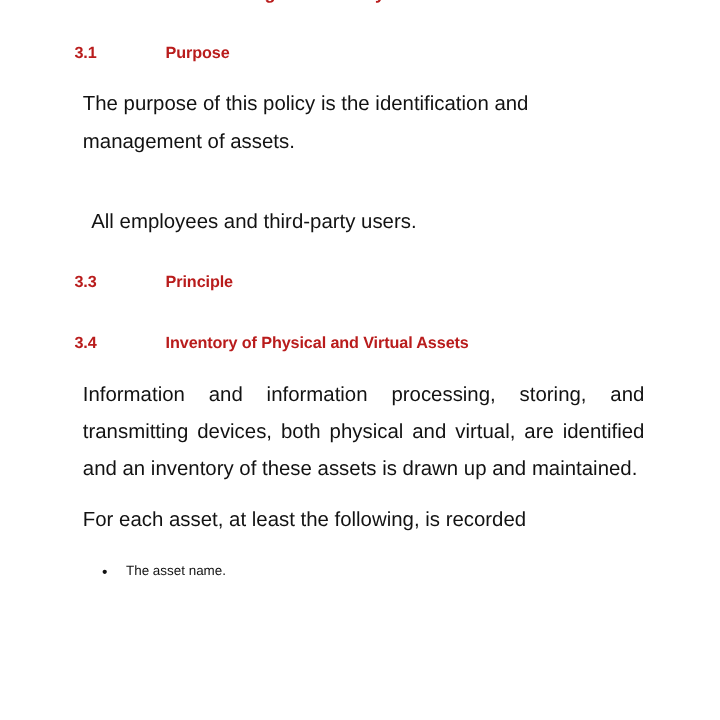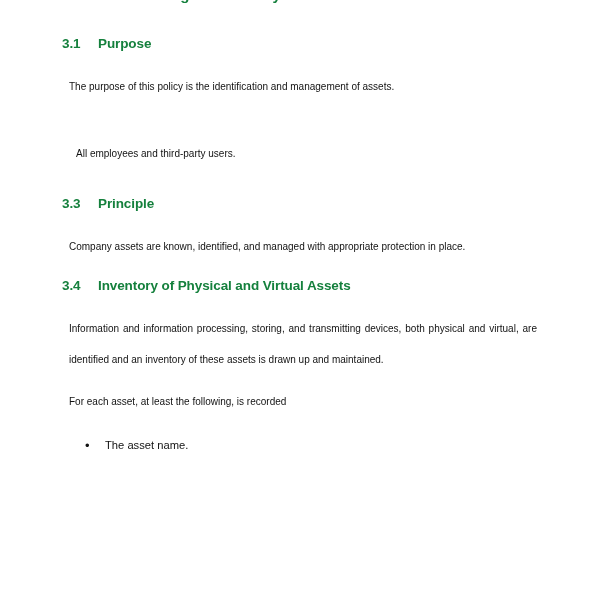--- a/index.html
+++ b/index.html
@@ -31,22 +31,23 @@
     top: -14px;
     width: 600px;
   }
 
   
   .chapter-heading,
   .section-heading {
     display: flex;
     align-items: baseline;
     font-weight: bold;
-    color: #15803d;
+    color: #b91c1c;
     margin: 0;
+    gap: 40px;
   }
 
   .chapter-heading {
     font-size: 15px;
     padding-left: 62px;
     letter-spacing: -0.1px;
   }
   .chapter-heading .num {
     width: 36px;
     flex: 0 0 36px;
@@ -58,21 +59,21 @@
     letter-spacing: -0.1px;
   }
   .section-heading .num {
     width: 36px;
     flex: 0 0 36px;
   }
 
   
   .para {
     margin: 0;
-    font-size: 10px;
+    font-size: 17px;
     line-height: 31px;
     color: #121212;
   }
 
   
   .para-plain {
     padding-left: 69px;
     padding-right: 63px;
   }
 
@@ -148,21 +149,20 @@
     <p class="para para-tight">All employees and third-party users.</p>
     <div class="sp-para"></div>
 
     <div class="sp-body-to-head"></div>
 
     <h2 class="section-heading">
       <span class="num">3.3</span>
       <span>Principle</span>
     </h2>
     <div class="sp-head-to-body"></div>
-    <p class="para para-justify">Company assets are known, identified, and managed with appropriate protection in place.</p>
 
     <div class="sp-body-to-head"></div>
 
     <h2 class="section-heading">
       <span class="num">3.4</span>
       <span>Inventory of Physical and Virtual Assets</span>
     </h2>
     <div class="sp-head-to-body"></div>
     <p class="para para-justify">Information and information processing, storing, and transmitting devices, both physical and virtual, are identified and an inventory of these assets is drawn up and maintained.</p>
     <div class="sp-para"></div>

